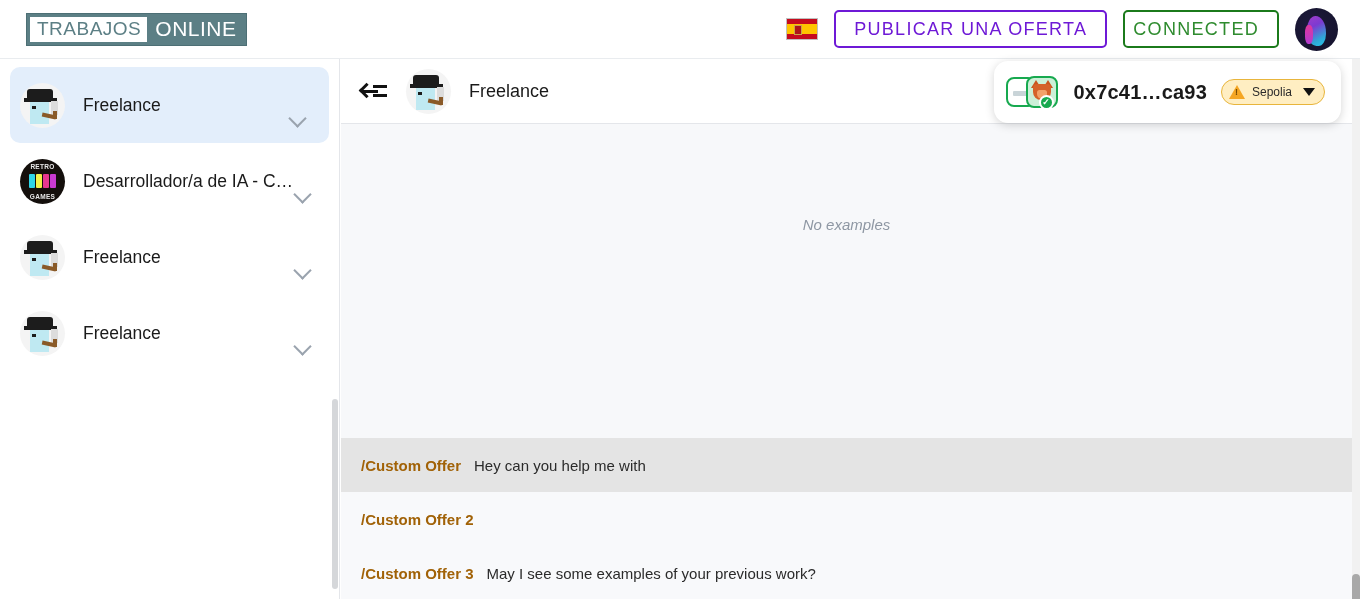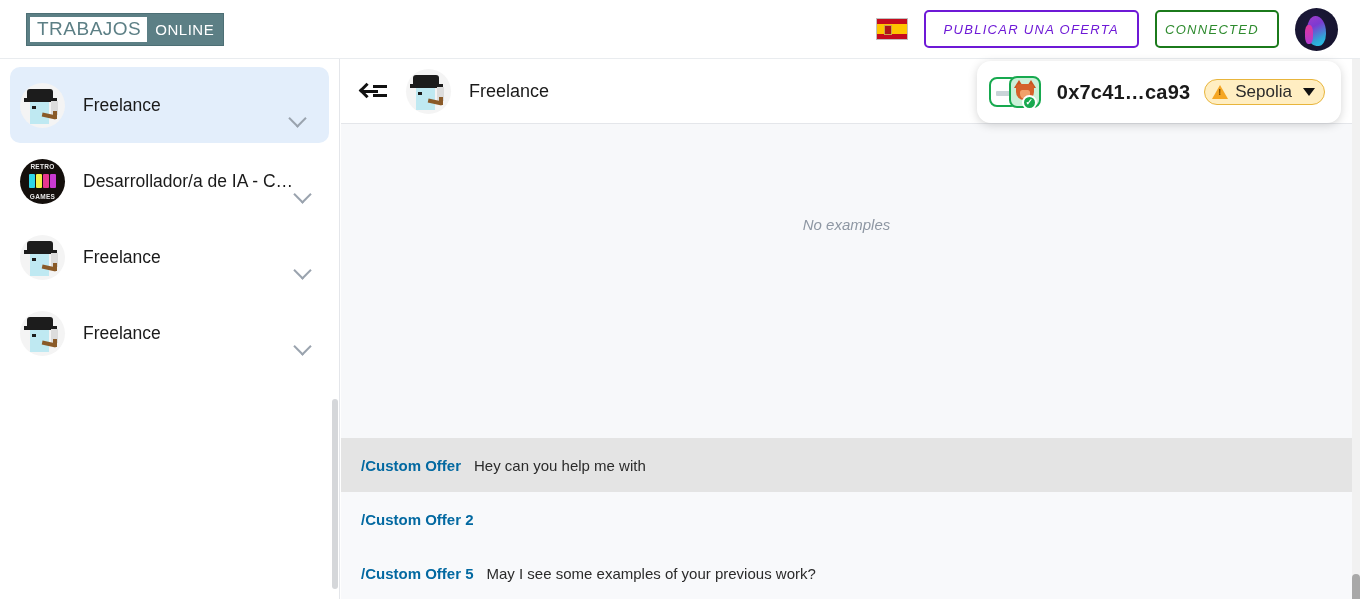--- a/index.html
+++ b/index.html
@@ -27,21 +27,21 @@
     justify-content: space-between;
   }
   .logo-a {
     background: #ffffff; color: #5c7f85;
     font-size: 19px; letter-spacing: .5px;
     display: flex; align-items: center;
     padding: 0 6px 0 7px;
     margin: 3px 0 3px 3px;
   }
   .logo-b {
-    color: #ffffff; font-size: 15px; letter-spacing: .5px;
+    color: #ffffff; font-size: 21px; letter-spacing: .5px;
     display: flex; align-items: center;
     padding: 0 9px 0 8px;
   }
   .topbar-right {
     margin-left: auto; margin-right: 22px;
     display: flex; align-items: center; gap: 16px;
   }
   .flag {
     width: 32px; height: 22px; position: relative;
     background: #ffc400; border: 1px solid #bfbfbf; overflow: hidden;
@@ -52,22 +52,22 @@
   }
   .flag::before { top: 0; }
   .flag::after { bottom: 0; }
   .flag-arms {
     position: absolute; left: 7px; top: 6px; width: 8px; height: 10px;
     background: #ad1519; border: 1px solid #c8a64b; z-index: 2;
   }
   .btn {
     height: 38px; border-radius: 5px; background: #ffffff;
     display: flex; align-items: center; padding: 0 18px;
-    font-size: 13px; letter-spacing: 1.3px; font-weight: 500;
-    cursor: pointer; white-space: nowrap; font-style: italic;
+    font-size: 18px; letter-spacing: 1.3px; font-weight: 500;
+    cursor: pointer; white-space: nowrap;
   }
   .btn-publish { border: 2px solid #6e19d6; color: #6e19d6; }
   .btn-connected { border: 2px solid #1b7a1b; color: #2e8b2e; padding-left: 8px; }
   .avatar-top {
     width: 43px; height: 43px; border-radius: 50%;
     background: radial-gradient(circle at 38% 40%, #1d1a3a 0%, #14122c 100%);
     position: relative; overflow: hidden; flex: none;
   }
   .avatar-top::before {
     content: ""; position: absolute; left: 12px; top: 8px;
@@ -164,21 +164,21 @@
     text-align: center; font-style: italic; font-size: 15px; color: #8e97a3;
   }
 
   .suggestions { background: #f8f9fb; }
   .sugg {
     height: 54px; display: flex; align-items: center;
     padding-left: 20px; font-size: 15px; cursor: pointer;
     border-top: 1px solid transparent;
   }
   .sugg.sel { background: #e4e4e4; }
-  .sugg-cmd { font-weight: bold; color: #0369a1; }
+  .sugg-cmd { font-weight: bold; color: #a16207; }
   .sugg-txt { margin-left: 13px; color: #2b2b2b; }
 
   
   .wallet {
     position: absolute; right: 19px; top: 61px;
     height: 62px; background: #ffffff;
     border-radius: 14px;
     box-shadow: 0 2px 10px rgba(0,0,0,.17);
     display: flex; align-items: center; padding: 0 16px 0 12px;
     gap: 14px; z-index: 50;
@@ -219,21 +219,21 @@
   }
   .warn-tri {
     width: 0; height: 0; position: relative;
     border-left: 8px solid transparent; border-right: 8px solid transparent;
     border-bottom: 14px solid #f5a623;
   }
   .warn-tri::after {
     content: "!"; position: absolute; left: -2px; top: 2px;
     font-size: 9px; color: #7a4b00; font-weight: bold;
   }
-  .net-name { font-size: 17px; color: #2b2b2b; }
+  .net-name { font-size: 12px; color: #2b2b2b; }
   .caret {
     width: 0; height: 0; margin-left: 4px;
     border-left: 6px solid transparent; border-right: 6px solid transparent;
     border-top: 8px solid #111;
   }
 
   
   .scrollbar-track {
     position: absolute; right: 0; top: 59px; width: 8px; height: 540px;
     background: #f1f1f1;
@@ -360,21 +360,21 @@
 
   <div class="suggestions">
     <div class="sugg sel">
       <span class="sugg-cmd">/Custom Offer</span>
       <span class="sugg-txt">Hey can you help me with</span>
     </div>
     <div class="sugg">
       <span class="sugg-cmd">/Custom Offer 2</span>
     </div>
     <div class="sugg">
-      <span class="sugg-cmd">/Custom Offer 5</span>
+      <span class="sugg-cmd">/Custom Offer 3</span>
       <span class="sugg-txt">May I see some examples of your previous work?</span>
     </div>
 
   </div>
 </div>
 
 <div class="wallet">
   <div class="wallet-icons">
     <div class="w-card"></div>
     <div class="w-fox">

